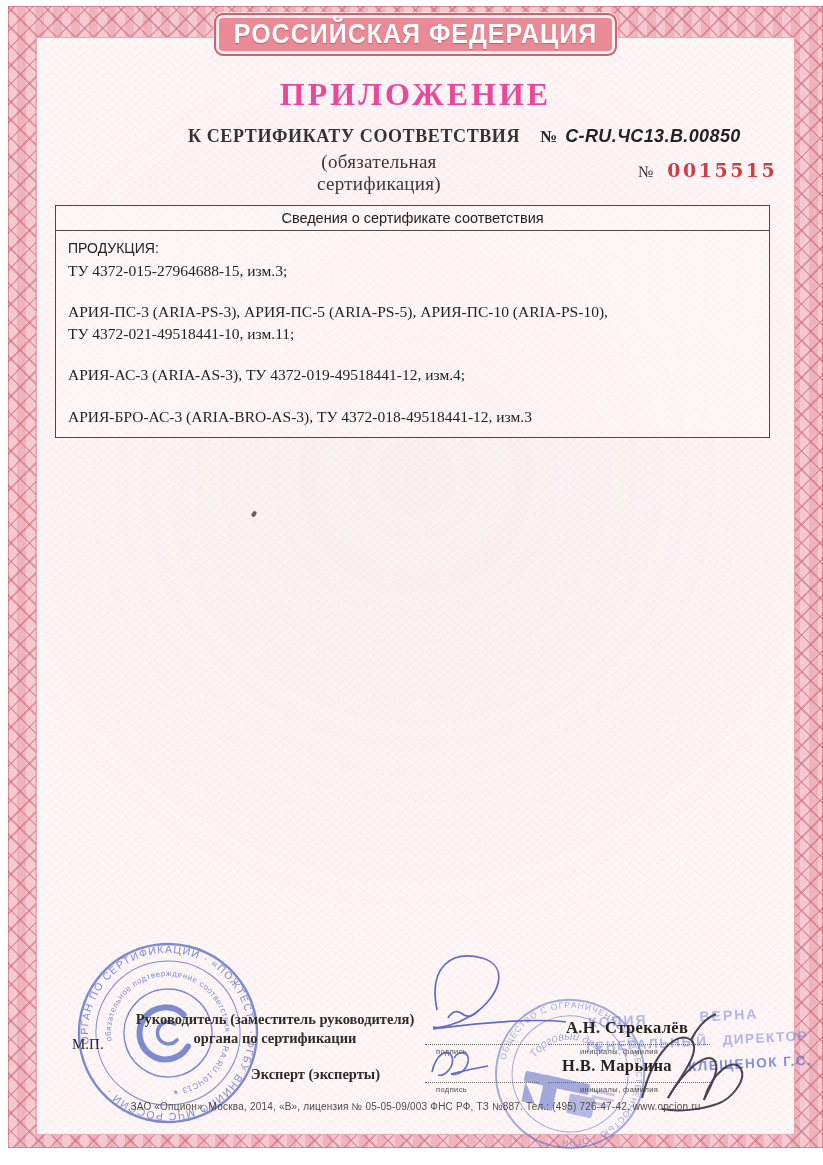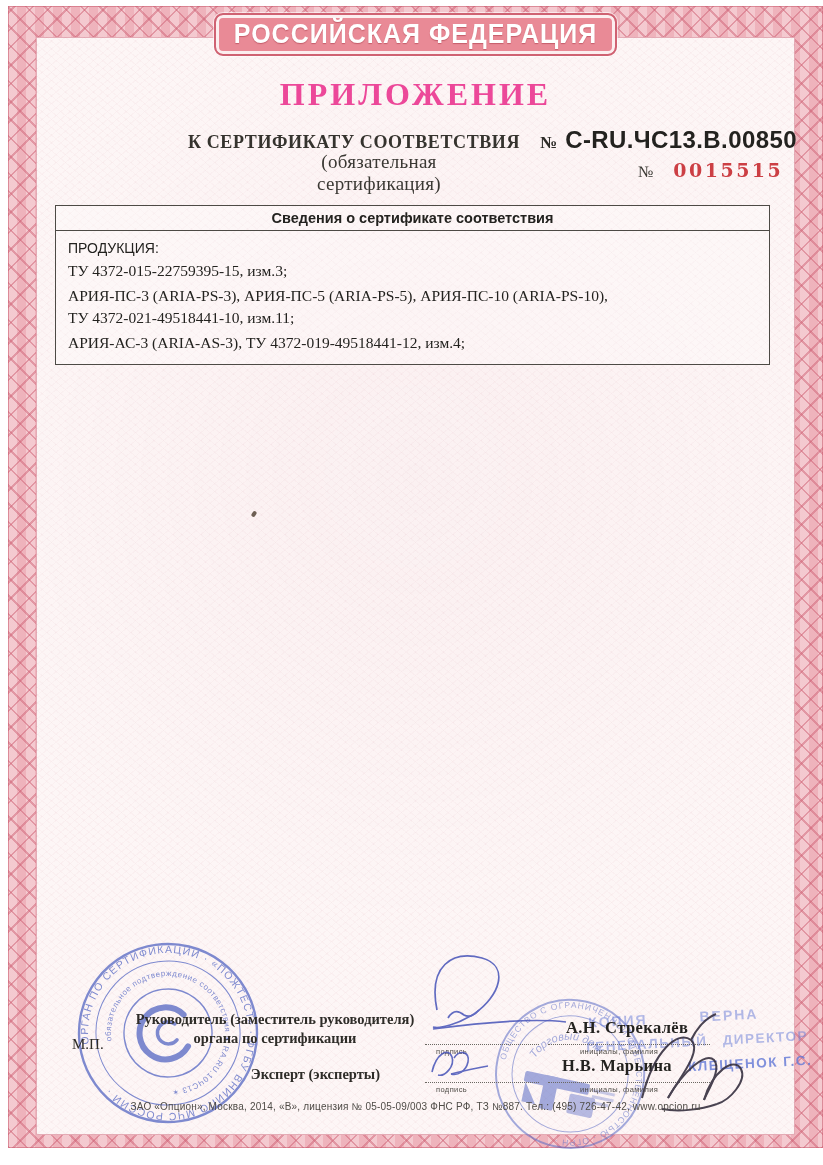--- a/index.html
+++ b/index.html
@@ -27,38 +27,38 @@
     padding:4px 18px 6px;}
   .banner-text{font-family:"Liberation Sans",sans-serif;font-weight:bold;font-size:25px;
     letter-spacing:1px;color:#ffffff;text-shadow:0 1px 1px rgba(165,55,70,.55);
     transform:scaleY(1.12);display:inline-block;white-space:nowrap;}
   
   .title{position:absolute;top:76px;left:0;right:0;text-align:center;
     font-size:32px;font-weight:bold;letter-spacing:3px;color:#ec4899;}
   .subtitle-row{position:absolute;top:126px;left:188px;white-space:nowrap;}
   .subtitle{font-size:18px;font-weight:bold;letter-spacing:.6px;color:#35332e;}
   .cert-no-label{font-size:17px;font-weight:bold;color:#2e2c28;margin-left:16px;}
-  .cert-no{font-family:"Liberation Sans",sans-serif;font-size:24px;font-weight:bold;
-    letter-spacing:.4px;color:#23221f;margin-left:4px;}
+  .cert-no{font-family:"Liberation Sans",sans-serif;font-size:18px;font-weight:bold;
+    letter-spacing:.4px;color:#23221f;margin-left:4px;font-style:italic;}
   .cert-type{position:absolute;top:151px;left:269px;width:220px;text-align:center;
     font-size:19px;color:#3a3833;letter-spacing:.3px;}
   .form-no-row{position:absolute;top:159px;left:638px;white-space:nowrap;}
   .form-no-label{font-size:16px;color:#3a3833;}
   .form-no{font-family:"DejaVu Serif",serif;font-size:19px;font-weight:bold;
-    letter-spacing:2.5px;color:#cc3f44;margin-left:16px;}
+    letter-spacing:2.5px;color:#cc3f44;margin-left:10px;}
   
   .info-table{position:absolute;left:55px;top:205px;width:713px;border:1.5px solid #4d4a45;
     background:rgba(255,255,255,.25);}
   .info-table .thead{border-bottom:1.2px solid #4d4a45;text-align:center;
-    font-family:"Liberation Sans",sans-serif;font-weight:bold;font-size:14.5px;
+    font-family:"Liberation Sans",sans-serif;font-weight:normal;font-size:14.5px;
     color:#23221f;padding:4px 0;}
   .info-table .tbody{padding:7px 12px 10px;}
   .trow{font-size:15.5px;line-height:21.5px;color:#23221f;}
   .trow.sans{font-family:"Liberation Sans",sans-serif;font-size:14px;}
-  .trow.gap{margin-top:4px;}
+  .trow.gap{margin-top:20px;}
   
   .speck{position:absolute;left:252px;top:511px;width:4px;height:6px;background:#4a3b2c;
     border-radius:2px;transform:rotate(35deg);opacity:.8;}
   
   .mp{position:absolute;left:72px;top:1036px;font-size:15px;color:#2e2c28;}
   .role-head{position:absolute;left:130px;top:1010px;width:290px;text-align:center;
     font-size:14.5px;font-weight:bold;color:#2e2c28;line-height:19px;}
   .role-expert{position:absolute;left:170px;top:1066px;width:210px;text-align:right;
     font-size:14.5px;font-weight:bold;color:#2e2c28;}
   .sig-line{position:absolute;border-bottom:1px dotted #6b6862;height:0;}
@@ -100,24 +100,25 @@
   <div class="cert-type">(обязательная сертификация)</div>
   <div class="form-no-row">
     <span class="form-no-label">№</span>
     <span class="form-no">0015515</span>
   </div>
 
   <div class="info-table">
     <div class="thead">Сведения о сертификате соответствия</div>
     <div class="tbody">
       <div class="trow sans">ПРОДУКЦИЯ:</div>
-      <div class="trow">ТУ 4372-015-22759395-15, изм.3;</div>
+      <div class="trow">ТУ 4372-015-27964688-15, изм.3;</div>
       <div class="trow gap">АРИЯ-ПС-3 (ARIA-PS-3), АРИЯ-ПС-5 (ARIA-PS-5), АРИЯ-ПС-10 (ARIA-PS-10),</div>
       <div class="trow">ТУ 4372-021-49518441-10, изм.11;</div>
       <div class="trow gap">АРИЯ-АС-3 (ARIA-AS-3), ТУ 4372-019-49518441-12, изм.4;</div>
+      <div class="trow gap">АРИЯ-БРО-АС-3 (ARIA-BRO-AS-3), ТУ 4372-018-49518441-12, изм.3</div>
     </div>
   </div>
 
   <div class="speck"></div>
 
   <svg class="stamp-svg" style="left:68px;top:933px;opacity:.78;transform:rotate(-8deg);" width="200" height="200" viewBox="0 0 200 200">
     <defs>
       <path id="ls-outer" d="M 100,100 m -80,0 a 80,80 0 1,1 160,0 a 80,80 0 1,1 -160,0"></path>
       <path id="ls-inner" d="M 100,100 m -57,0 a 57,57 0 1,1 114,0 a 57,57 0 1,1 -114,0"></path>
     </defs>

